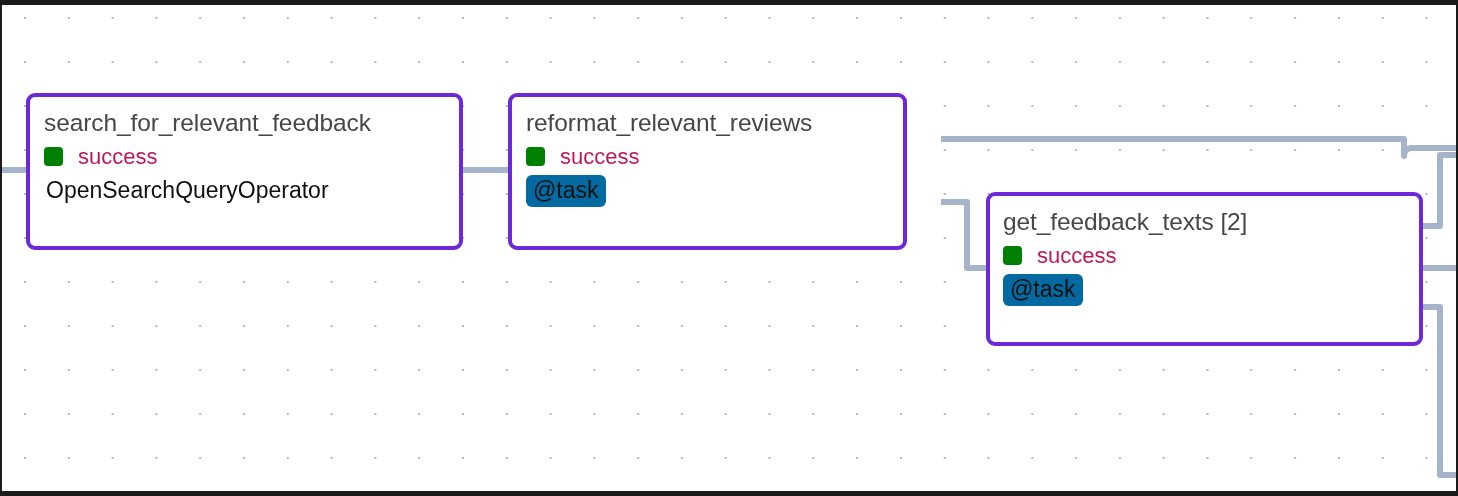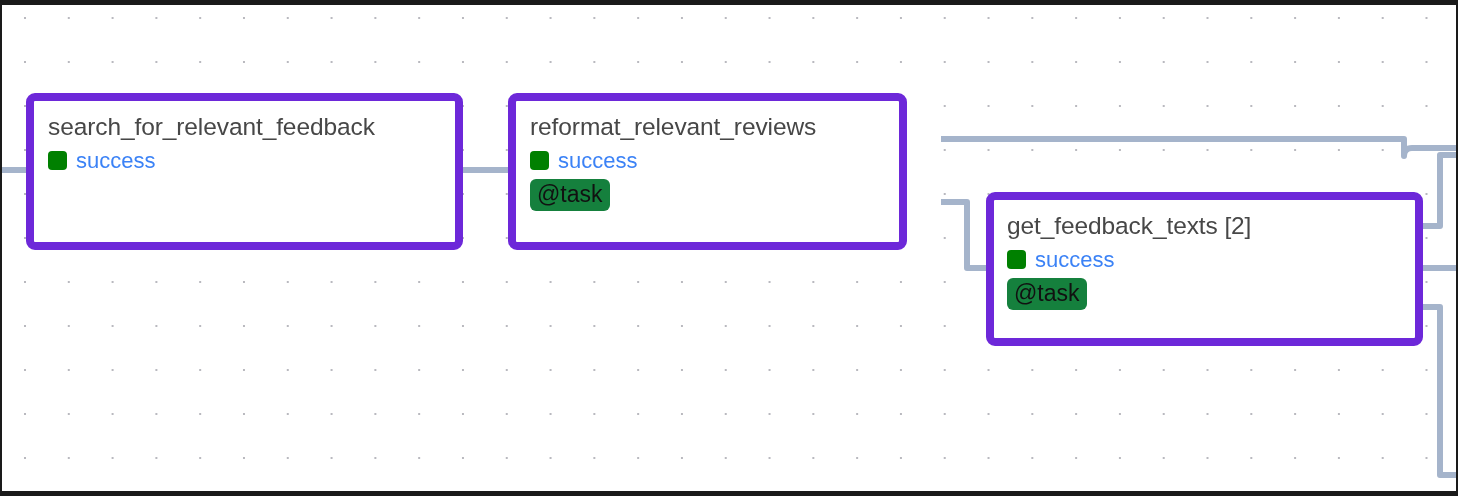--- a/index.html
+++ b/index.html
@@ -47,21 +47,21 @@
     stroke: #a5b4cb;
     stroke-width: 6;
     stroke-linecap: butt;
     stroke-linejoin: round;
   }
 
   .node {
     position: absolute;
     box-sizing: border-box;
     background: #ffffff;
-    border: 8px solid #6d28d9;
+    border: 4px solid #6d28d9;
     border-radius: 9px;
     padding: 10px 14px 12px 14px;
   }
 
   .node-title {
     font-size: 24.5px;
     color: #474747;
     line-height: 1.30;
     letter-spacing: -0.1px;
     white-space: nowrap;
@@ -74,39 +74,39 @@
     height: 28px;
   }
   .status-swatch {
     width: 19px;
     height: 19px;
     border-radius: 4px;
     flex: 0 0 auto;
   }
   .status-label {
     font-size: 22px;
-    color: #3b82f6;
-    margin-left: 9px;
+    color: #be185d;
+    margin-left: 15px;
     line-height: 1;
   }
 
   .node-type-row {
     margin-top: 5px;
     height: 30px;
     display: flex;
     align-items: center;
   }
   .node-type {
     font-size: 23px;
     color: #111111;
     line-height: 1;
     white-space: nowrap;
   }
   .node-type.badge {
-    background: #15803d;
+    background: #0369a1;
     border-radius: 6px;
     padding: 4px 7px 5px 7px;
   }
   .node-type.plain {
     padding: 0 2px;
   }
 </style>
 </head>
 <body>
 
@@ -130,20 +130,23 @@
 
     <path class="edge-path" d="M 1419 307 L 1438 307 L 1438 475 L 1460 475"></path>
   </svg>
 
   <div class="node" style="left:24px; top:88px; width:437px; height:157px;">
     <div class="node-title">search_for_relevant_feedback</div>
     <div class="node-status">
       <span class="status-swatch" style="background:#008000;"></span>
       <span class="status-label">success</span>
     </div>
+    <div class="node-type-row">
+      <span class="node-type plain">OpenSearchQueryOperator</span>
+    </div>
   </div>
 
   <div class="node" style="left:506px; top:88px; width:399px; height:157px;">
     <div class="node-title">reformat_relevant_reviews</div>
     <div class="node-status">
       <span class="status-swatch" style="background:#008000;"></span>
       <span class="status-label">success</span>
     </div>
     <div class="node-type-row">
       <span class="node-type badge">@task</span>

